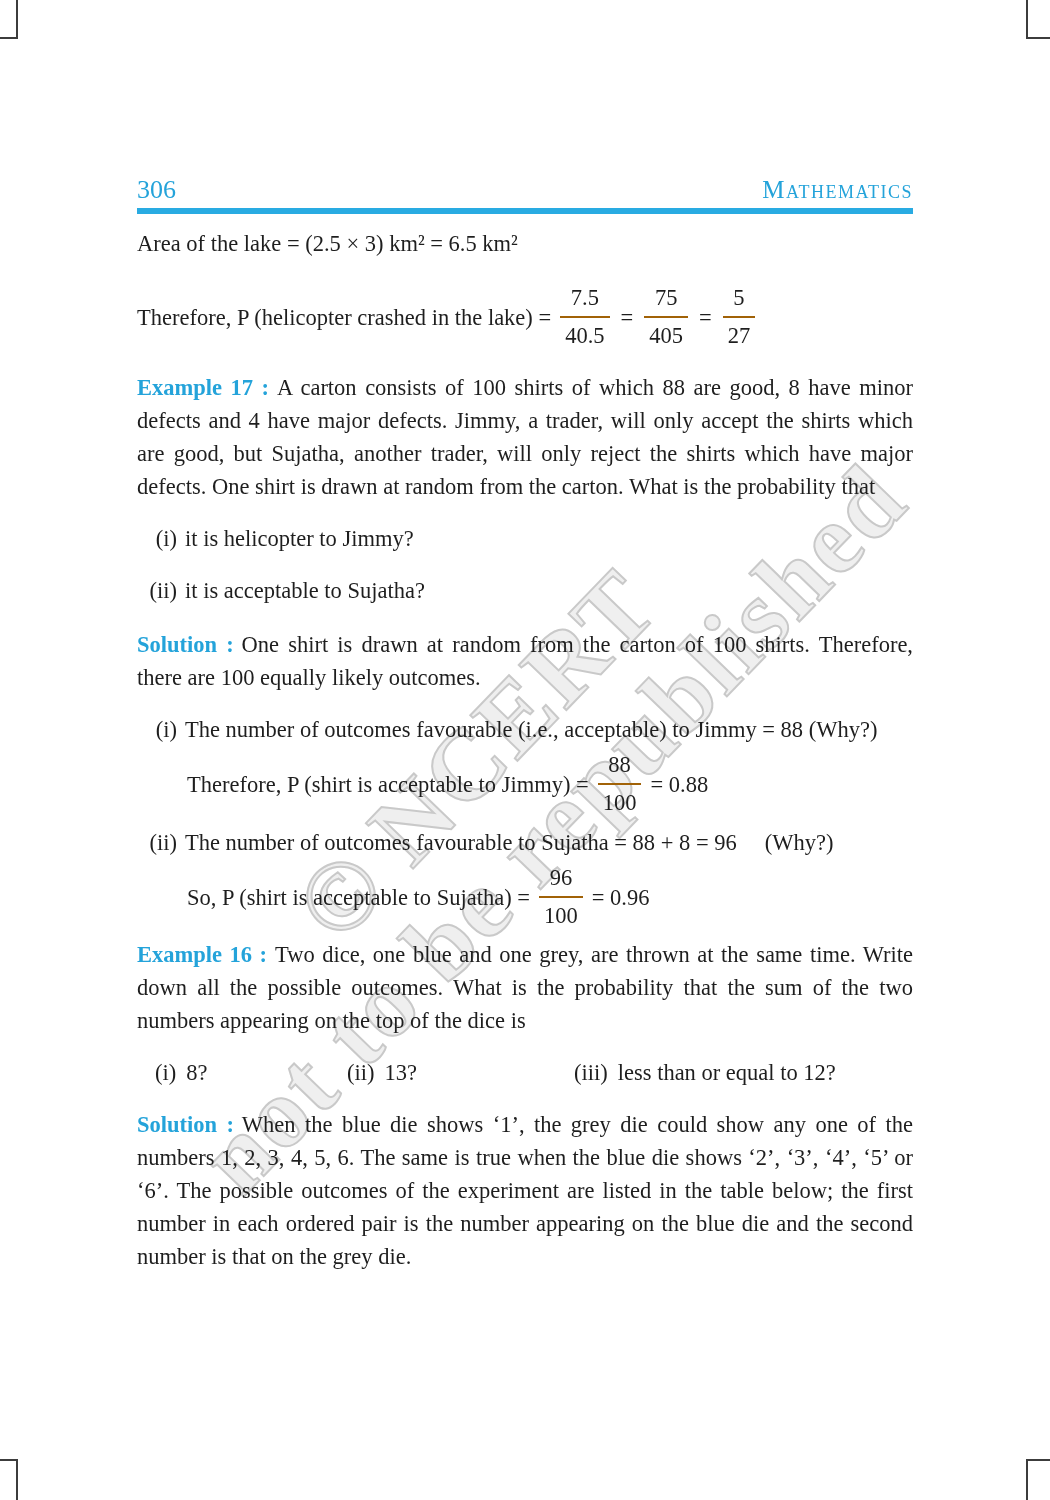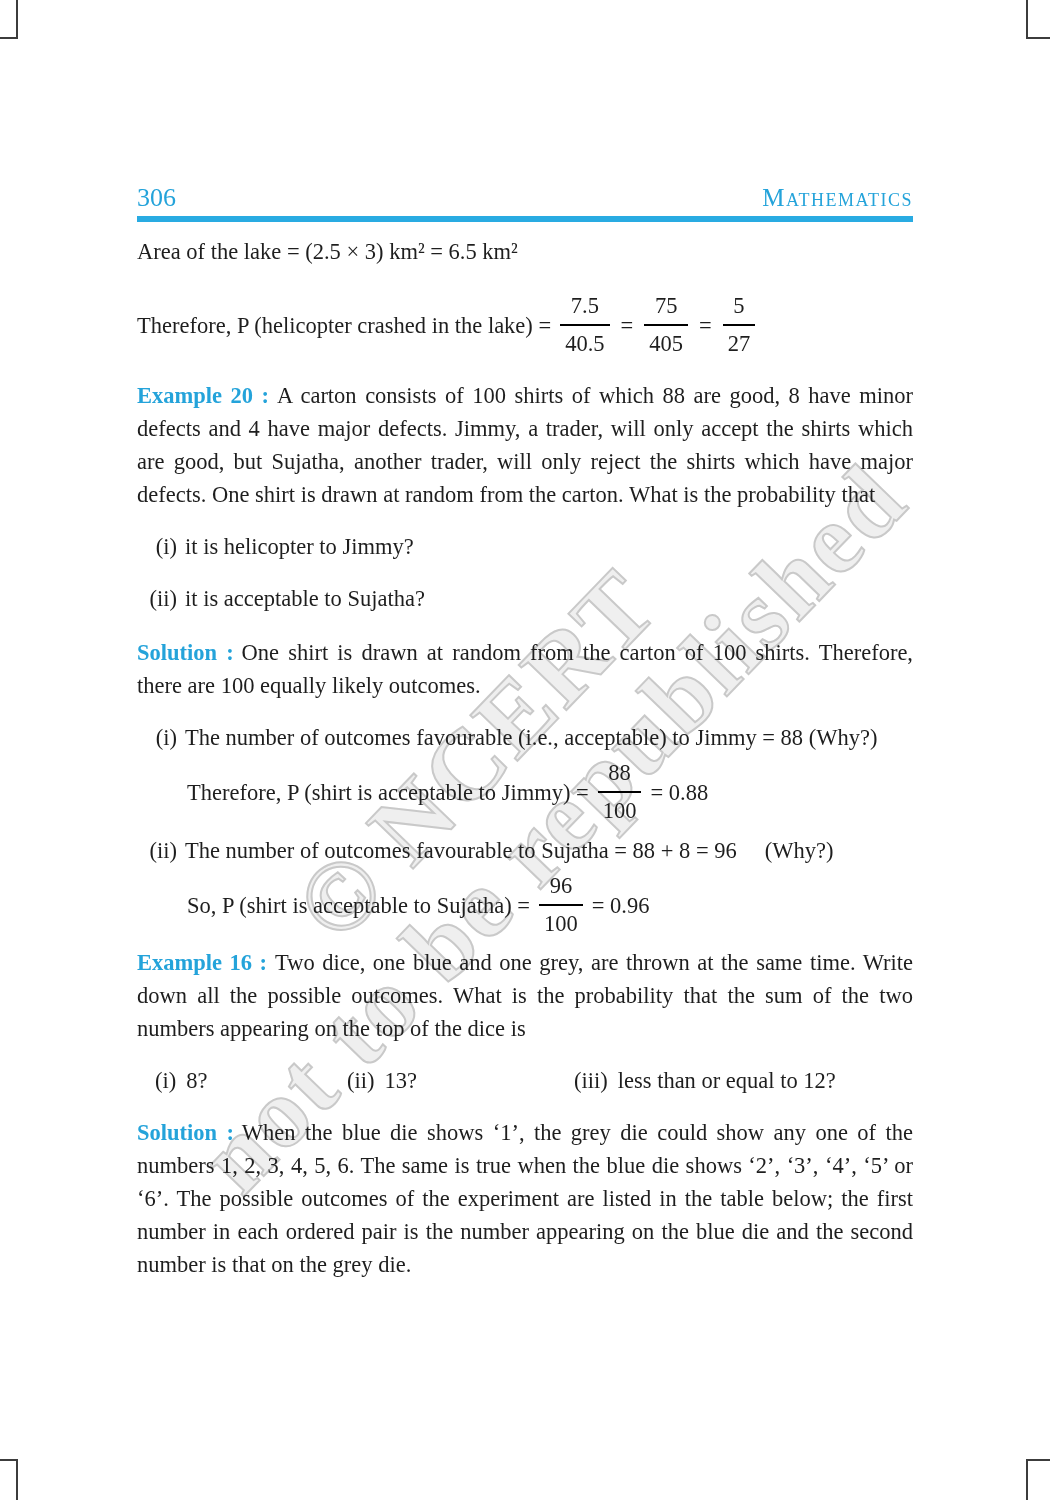--- a/index.html
+++ b/index.html
@@ -17,32 +17,32 @@
   .crop.br { left:1026px; top:1459px; width:24px; height:41px; border-left:2px solid var(--cropmark,#3c3c3c); border-top:2px solid var(--cropmark,#3c3c3c); }
   
   .watermark {
     position:absolute; left:515px; top:792px; z-index:0;
     transform:translate(-50%,-50%) rotate(-46deg);
     text-align:center; white-space:nowrap;
     font-family:"Liberation Serif", serif; font-weight:bold;
     font-size:100px; line-height:1.06; letter-spacing:3px;
     color:var(--wmfill,#efefef); -webkit-text-stroke:2px var(--wmstroke,#c9c9c9);
   }
-  .content { position:absolute; left:137px; top:183px; width:776px; z-index:1; }
+  .content { position:absolute; left:137px; top:175px; width:776px; z-index:1; }
   .header-row { display:flex; justify-content:space-between; align-items:baseline; }
   .page-number { font-size:26px; color:var(--accent,#24a3da); }
   .running-title { font-size:25px; font-variant:small-caps; letter-spacing:1.5px; color:var(--accent,#24a3da); }
   .rule { height:6px; background:var(--rule,#29abe2); margin-top:3px; }
   .body { font-size:22.5px; line-height:33px; }
   p.just { text-align:justify; }
   .lead { font-weight:bold; color:var(--accent,#24a3da); margin-right:0.35em; }
   .mathline { display:flex; align-items:center; }
   .frac { display:inline-block; text-align:center; vertical-align:middle; margin:0 9px; line-height:30px; }
   .frac .num { display:block; padding:1px 5px 3px; }
-  .frac .den { display:block; border-top:2px solid #000000; padding:3px 5px 1px; }
+  .frac .den { display:block; border-top:2px solid #a16207; padding:3px 5px 1px; }
   .eq { margin:0 2px; }
   .li { display:flex; }
   .li .marker { flex:0 0 48px; text-align:right; padding-right:8px; }
   .li .li-text { flex:1; }
   .indent { padding-left:50px; }
   .why-gap { margin-left:28px;text-align:center; }
   .opts { display:flex; padding-left:18px; }
   .opts .cell1 { width:155px; }
   .opts .cell2 { width:190px; }
   .opts .marker { margin-right:10px; }
@@ -96,21 +96,21 @@
         <span class="den">405</span>
       </span>
       <span class="eq">=</span>
       <span class="frac">
         <span class="num">5</span>
         <span class="den">27</span>
       </span>
     </div>
 
     <p class="body just mt-ex12">
-      <span class="lead">Example 20 :</span><span>A carton consists of 100 shirts of which 88 are good, 8 have minor defects and 4 have major defects. Jimmy, a trader, will only accept the shirts which are good, but Sujatha, another trader, will only reject the shirts which have major defects. One shirt is drawn at random from the carton. What is the probability that</span>
+      <span class="lead">Example 17 :</span><span>A carton consists of 100 shirts of which 88 are good, 8 have minor defects and 4 have major defects. Jimmy, a trader, will only accept the shirts which are good, but Sujatha, another trader, will only reject the shirts which have major defects. One shirt is drawn at random from the carton. What is the probability that</span>
     </p>
 
     <div class="body li mt-item">
       <span class="marker">(i)</span>
       <span class="li-text">it is helicopter to Jimmy?</span>
     </div>
     <div class="body li mt-item">
       <span class="marker">(ii)</span>
       <span class="li-text">it is acceptable to Sujatha?</span>
     </div>

